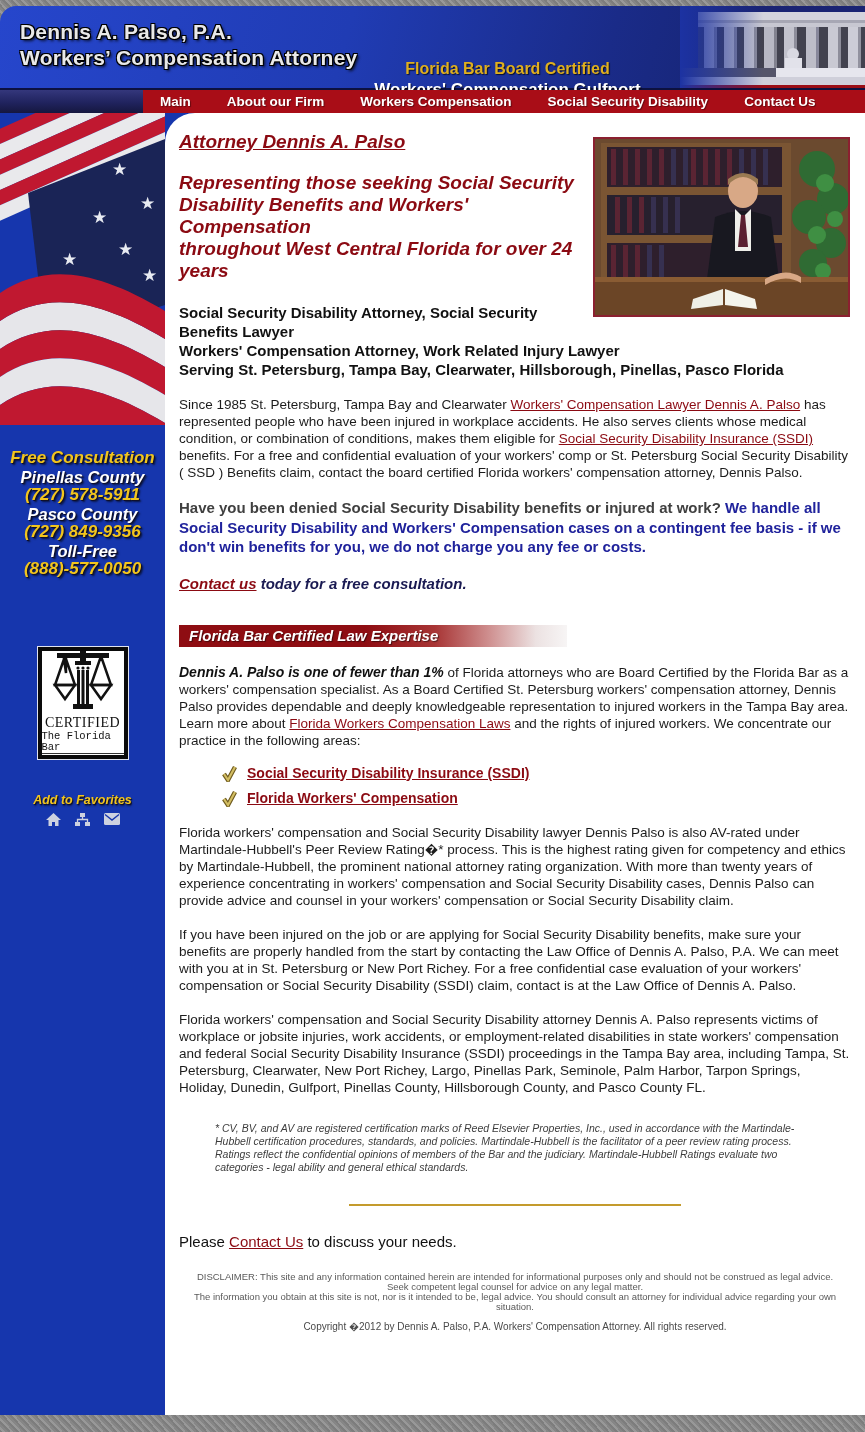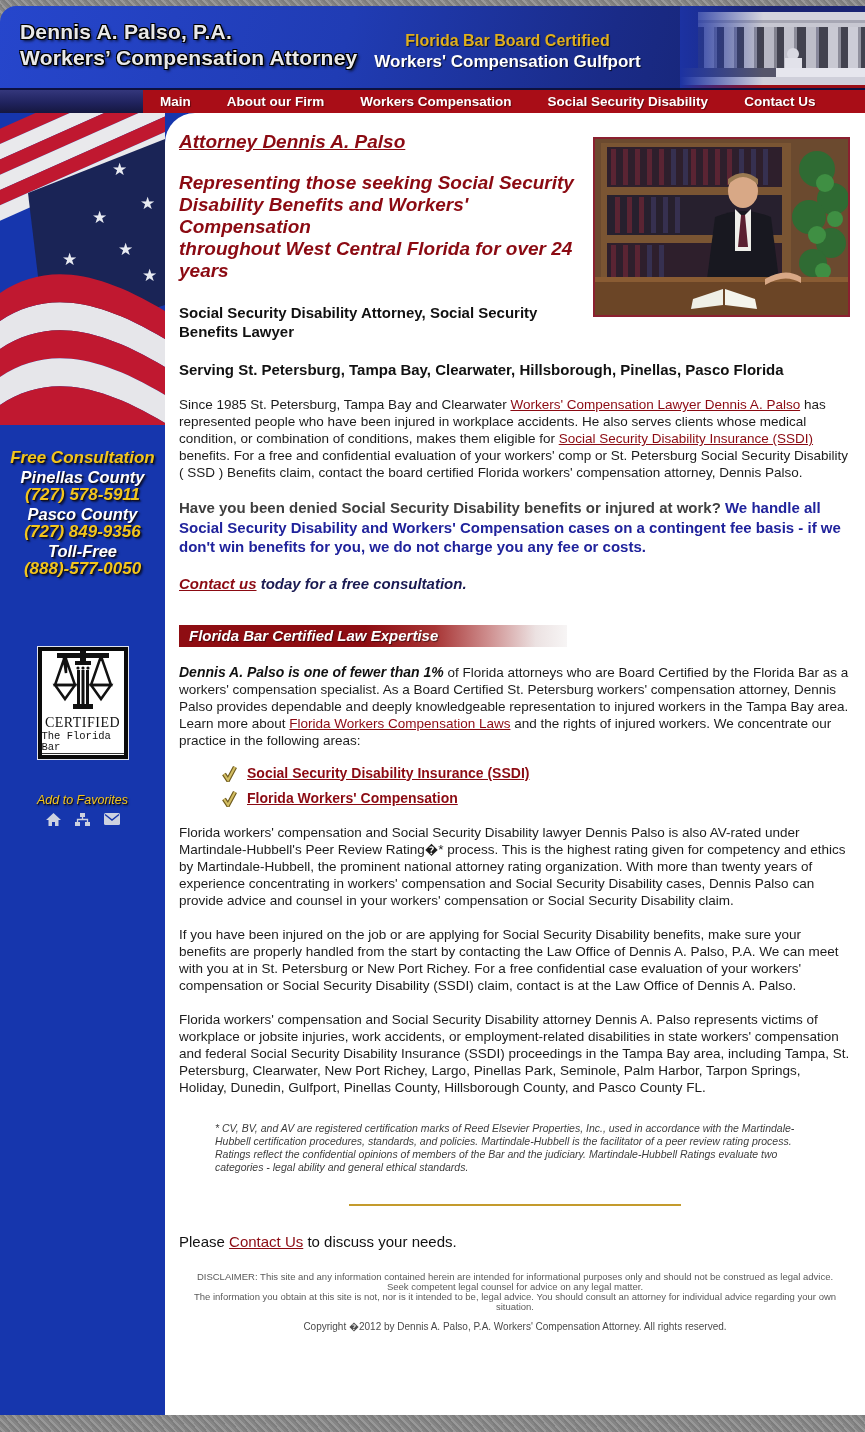--- a/index.html
+++ b/index.html
@@ -25,20 +25,21 @@
   .logo-block { position:absolute; left:20px; top:13px; }
   .logo-line {
     font-size:21px; font-weight:bold; color:#e9e9e9; line-height:26px;
     letter-spacing:.2px;
     text-shadow:-1px -1px 0 #000,1px -1px 0 #000,-1px 1px 0 #000,1px 1px 0 #000,2px 2px 3px rgba(0,0,0,.85);
   }
   .header-center { position:absolute; left:350px; top:26px; width:315px; text-align:center; }
   .hc-gold {
     font-size:16px; font-weight:bold; color:#dfaf1e;
     text-shadow:1px 1px 1px rgba(0,0,0,.7);
+    margin-top:28px;
   }
   .hc-white {
     font-size:17px; font-weight:bold; color:#ffffff;
     text-shadow:1px 1px 1px rgba(0,0,0,.7); margin-top:2px;
   }
   .courthouse { position:absolute; right:0; top:0; width:185px; height:82px; overflow:hidden; }
   .courthouse-fade {
     position:absolute; inset:0;
     background:linear-gradient(to right, #1c32a2 0%, rgba(28,50,162,0) 45%);
   }
@@ -70,21 +71,21 @@
              text-shadow:1px 1px 0 #10102a,2px 2px 2px rgba(0,0,0,.65); }
   .c-white { color:#ffffff; font-size:16.5px; line-height:18.5px;
              text-shadow:1px 1px 0 #10102a,2px 2px 2px rgba(0,0,0,.65); }
   .bar-badge {
     width:90px; height:112px; margin:68px auto 0; background:#fff;
     border:4px solid #0a0a0a; outline:1px solid #dfe3ef;
     display:flex; flex-direction:column; align-items:center;
   }
   .badge-certified { font-family:"Liberation Serif", serif; font-size:14px; letter-spacing:.5px; color:#111; margin-top:-2px; }
   .badge-bar { font-family:Liberation Mono, monospace; font-size:10.5px; color:#111; border-bottom:1px solid #333; line-height:11px; }
-  .favorites { text-align:center; margin-top:34px; font-style:italic; font-weight:normal;
+  .favorites { text-align:center; margin-top:34px; font-style:italic; font-weight:bold;
                color:#f2c51d; font-size:12.5px; text-shadow:1px 1px 0 #10102a,1px 2px 2px rgba(0,0,0,.6); }
   .fav-icons { display:flex; justify-content:center; gap:14px; margin-top:6px; }
   .fav-icons svg { cursor:pointer; }
   
   .content {
     flex:1; background:#ffffff; border-radius:30px 0 0 0;
     padding:18px 14px 0 14px; position:relative;
     font-size:13.5px; color:#1c1c1c; line-height:17px;
   }
   .photo {
@@ -339,21 +340,21 @@
 
       <div class="h1-title">Attorney Dennis A. Palso</div>
 
       <div class="intro-heading">
         <span>Representing those seeking  Social Security Disability Benefits and Workers' Compensation</span><br>
         <span>throughout West Central Florida for over 24 years</span>
       </div>
 
       <div class="bold-block">
         <span>Social Security Disability Attorney, Social Security Benefits Lawyer</span><br>
-        <br>
+        <span>Workers' Compensation Attorney, Work Related Injury Lawyer</span><br>
         <span>Serving St. Petersburg, Tampa Bay, Clearwater, Hillsborough, Pinellas, Pasco Florida</span>
       </div>
 
       <p class="p-body"><span>Since 1985  St. Petersburg, Tampa Bay and Clearwater </span><span class="link-red">Workers' Compensation Lawyer Dennis A. Palso</span><span> has represented people who have been injured in workplace accidents. He also serves clients whose medical condition, or combination of conditions, makes them eligible for </span><span class="link-red">Social Security Disability Insurance (SSDI)</span><span> benefits. For a free and confidential evaluation of your workers' comp or St. Petersburg Social Security Disability ( SSD ) Benefits claim, contact the board certified Florida workers' compensation attorney, Dennis Palso.</span></p>
 
       <p class="p-denied"><span class="denied-dark">Have you been denied Social Security Disability benefits or injured at work? </span><span class="denied-blue">We handle all Social Security Disability and Workers' Compensation cases on a contingent fee basis - if we don't win benefits for you, we do not charge you any fee or costs.</span></p>
 
       <p class="p-contact"><span class="link-red">Contact us</span><span> today for a free consultation.</span></p>
 
       <div class="banner">Florida Bar Certified Law Expertise</div>

